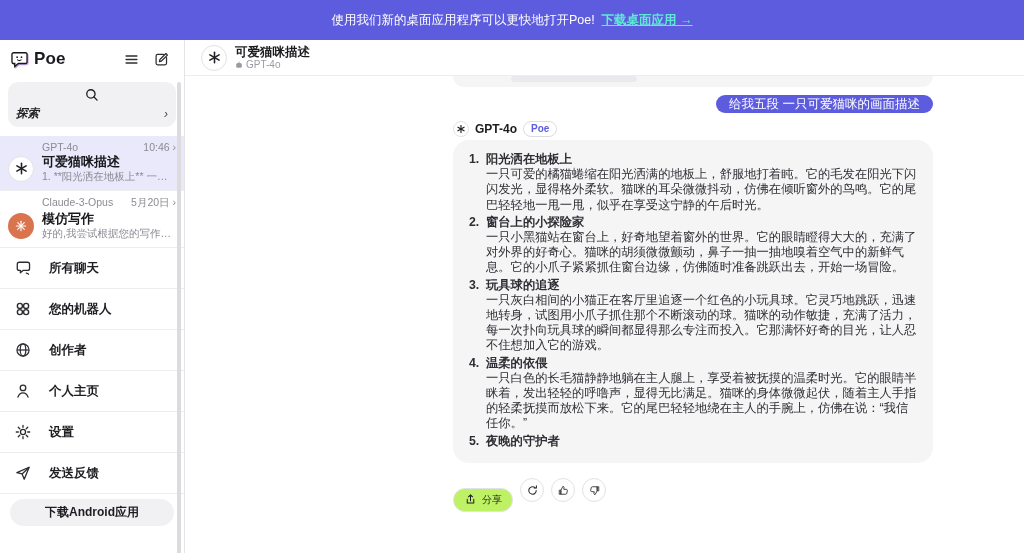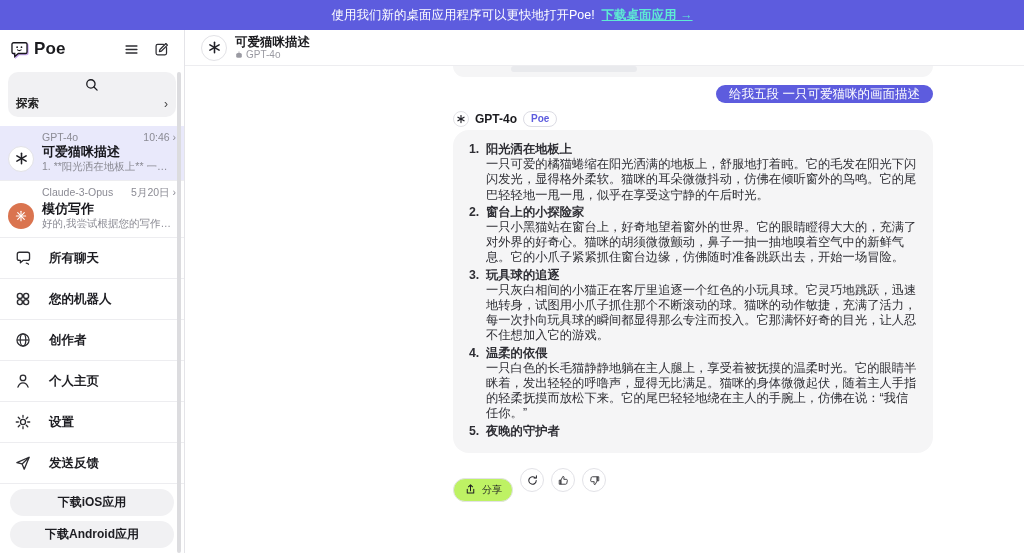--- a/index.html
+++ b/index.html
@@ -1,18 +1,18 @@
 <!DOCTYPE html>
 <html><head>
 <meta charset="utf-8">
 <style>
   * { box-sizing: border-box; margin: 0; padding: 0; }
   html, body { width: 1024px; height: 553px; overflow: hidden; background: #fff;
     font-family: "Liberation Sans", "DejaVu Sans", sans-serif; color: #1b1b1f; }
-  .banner { height: 30px; background: #5d5cde; color: #fff; display: flex;
+  .banner { height: 40px; background: #5d5cde; color: #fff; display: flex;
     align-items: center; justify-content: center; gap: 7px; font-size: 12.5px; }
   .banner-link { color: #5eead4; font-weight: 700; text-decoration: underline; cursor: pointer; }
   .app { display: flex; height: 523px; }
 
   
   .sidebar { width: 185px; flex: none; background: #fff; border-right: 1px solid #e4e4e8;
     position: relative; overflow: hidden; }
   .sb-scrollbar { position: absolute; top: 42px; bottom: 0; right: 3px; width: 4px;
     background: #dcdcdf; border-radius: 2px; }
   .sb-header { height: 38px; display: flex; align-items: center; justify-content: space-between;
@@ -20,21 +20,21 @@
   .brand { display: flex; align-items: center; gap: 5px; }
   .poe-logo svg { filter: drop-shadow(1.5px 1.5px 0 #c9a8f0); }
   .brand-name { font-size: 17px; font-weight: 800; letter-spacing: .2px; }
   .sb-header-icons { display: flex; gap: 13px; color: #2e2e33; }
   .ic { display: inline-flex; align-items: center; justify-content: center; }
   .quick-row { display: flex; gap: 6px; padding: 4px 8px 9px; }
   .quick-box { flex: 1; background: #f1f1f3; border-radius: 10px; height: 45px;
     padding: 5px 8px 6px; display: flex; flex-direction: column; justify-content: space-between;
     cursor: pointer; color: #222; }
   .qb-bottom { display: flex; justify-content: space-between; align-items: center;
-    font-size: 11.5px; font-weight: 700; }
+    font-size: 11.5px; font-weight: 700; font-style: italic; }
   .qb-arrow { color: #444; font-weight: 400; font-size: 12px; }
 
   .chat-item { padding: 5px 8px 7px 8px; border-bottom: 1px solid #ededf0; cursor: pointer; }
   .chat-item.selected { background: #e9e9fb; }
   .ci-top { display: flex; justify-content: space-between; font-size: 10.5px; color: #8b8b94;
     padding-left: 34px; margin-bottom: 1px; }
   .ci-main { display: flex; gap: 8px; align-items: center; }
   .avatar { width: 26px; height: 26px; border-radius: 50%; background: #fff;
     border: 1px solid #e2e2e6; display: flex; align-items: center; justify-content: center; flex: none; }
   .avatar.claude { background: #da744f; border: none; }
@@ -232,21 +232,20 @@
     <div class="nav-item">
       <span class="ic">
         <svg width="18" height="18" viewBox="0 0 22 22" fill="none" stroke="currentColor" stroke-width="1.6" stroke-linejoin="round">
             <path d="M3.5 10.5L18.5 4l-6 14.5-2.6-6.4-6.4-1.6z"></path>
             <path d="M9.9 12.1L18.5 4"></path>
           </svg>
       </span>
       <span>发送反馈</span>
     </div>
 
-    <button class="dl-btn">下载iOS应用</button>
     <button class="dl-btn">下载Android应用</button>
 
     <div class="sb-scrollbar"></div>
   </aside>
 
   <main class="main">
     <div class="chat-header">
       <span class="avatar hd">
         <svg width="15" height="15" viewBox="0 0 24 24" stroke="#202027" stroke-width="2.5" stroke-linecap="round">
             <g>

